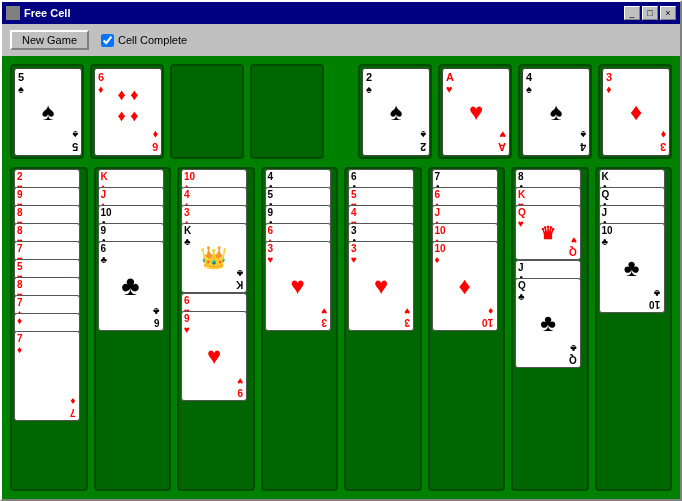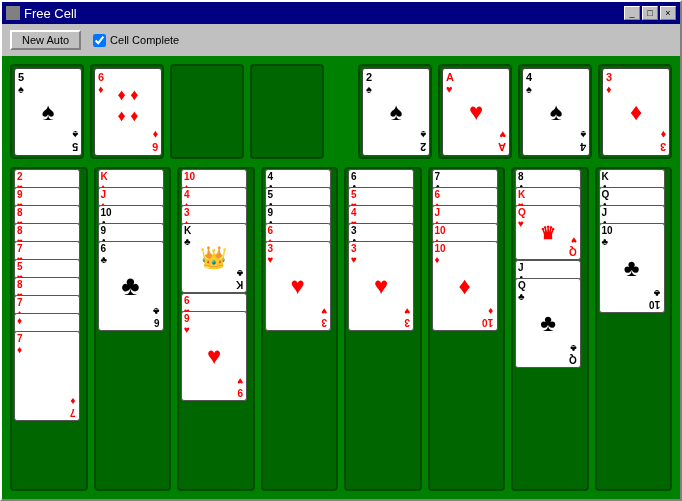--- a/index.html
+++ b/index.html
@@ -36,22 +36,22 @@
       align-items: center;
       gap: 4px;
     }
     .title-icon {
       width: 14px;
       height: 14px;
       background: #808080;
       display: inline-block;
     }
     .title-text {
-      font-size: 13px;
-      font-weight: normal;
+      font-size: 11px;
+      font-weight: bold;
       color: white;
     }
     .title-controls {
       display: flex;
       gap: 2px;
     }
     .title-btn {
       width: 16px;
       height: 14px;
       background: #c0c0c0;
@@ -153,21 +153,21 @@
       <span class="title-text">Free Cell</span>
     </div>
     <div class="title-controls">
       <div class="title-btn">_</div>
       <div class="title-btn">□</div>
       <div class="title-btn">×</div>
     </div>
   </div>
 
   <div class="toolbar">
-    <button class="btn">New Auto</button>
+    <button class="btn">New Game</button>
     <label class="checkbox-label">
       <input type="checkbox" checked="" style="">
       <span>Cell Complete</span>
     </label>
   </div>
 
   <div class="game-area">
 
     <div class="top-row">
 

